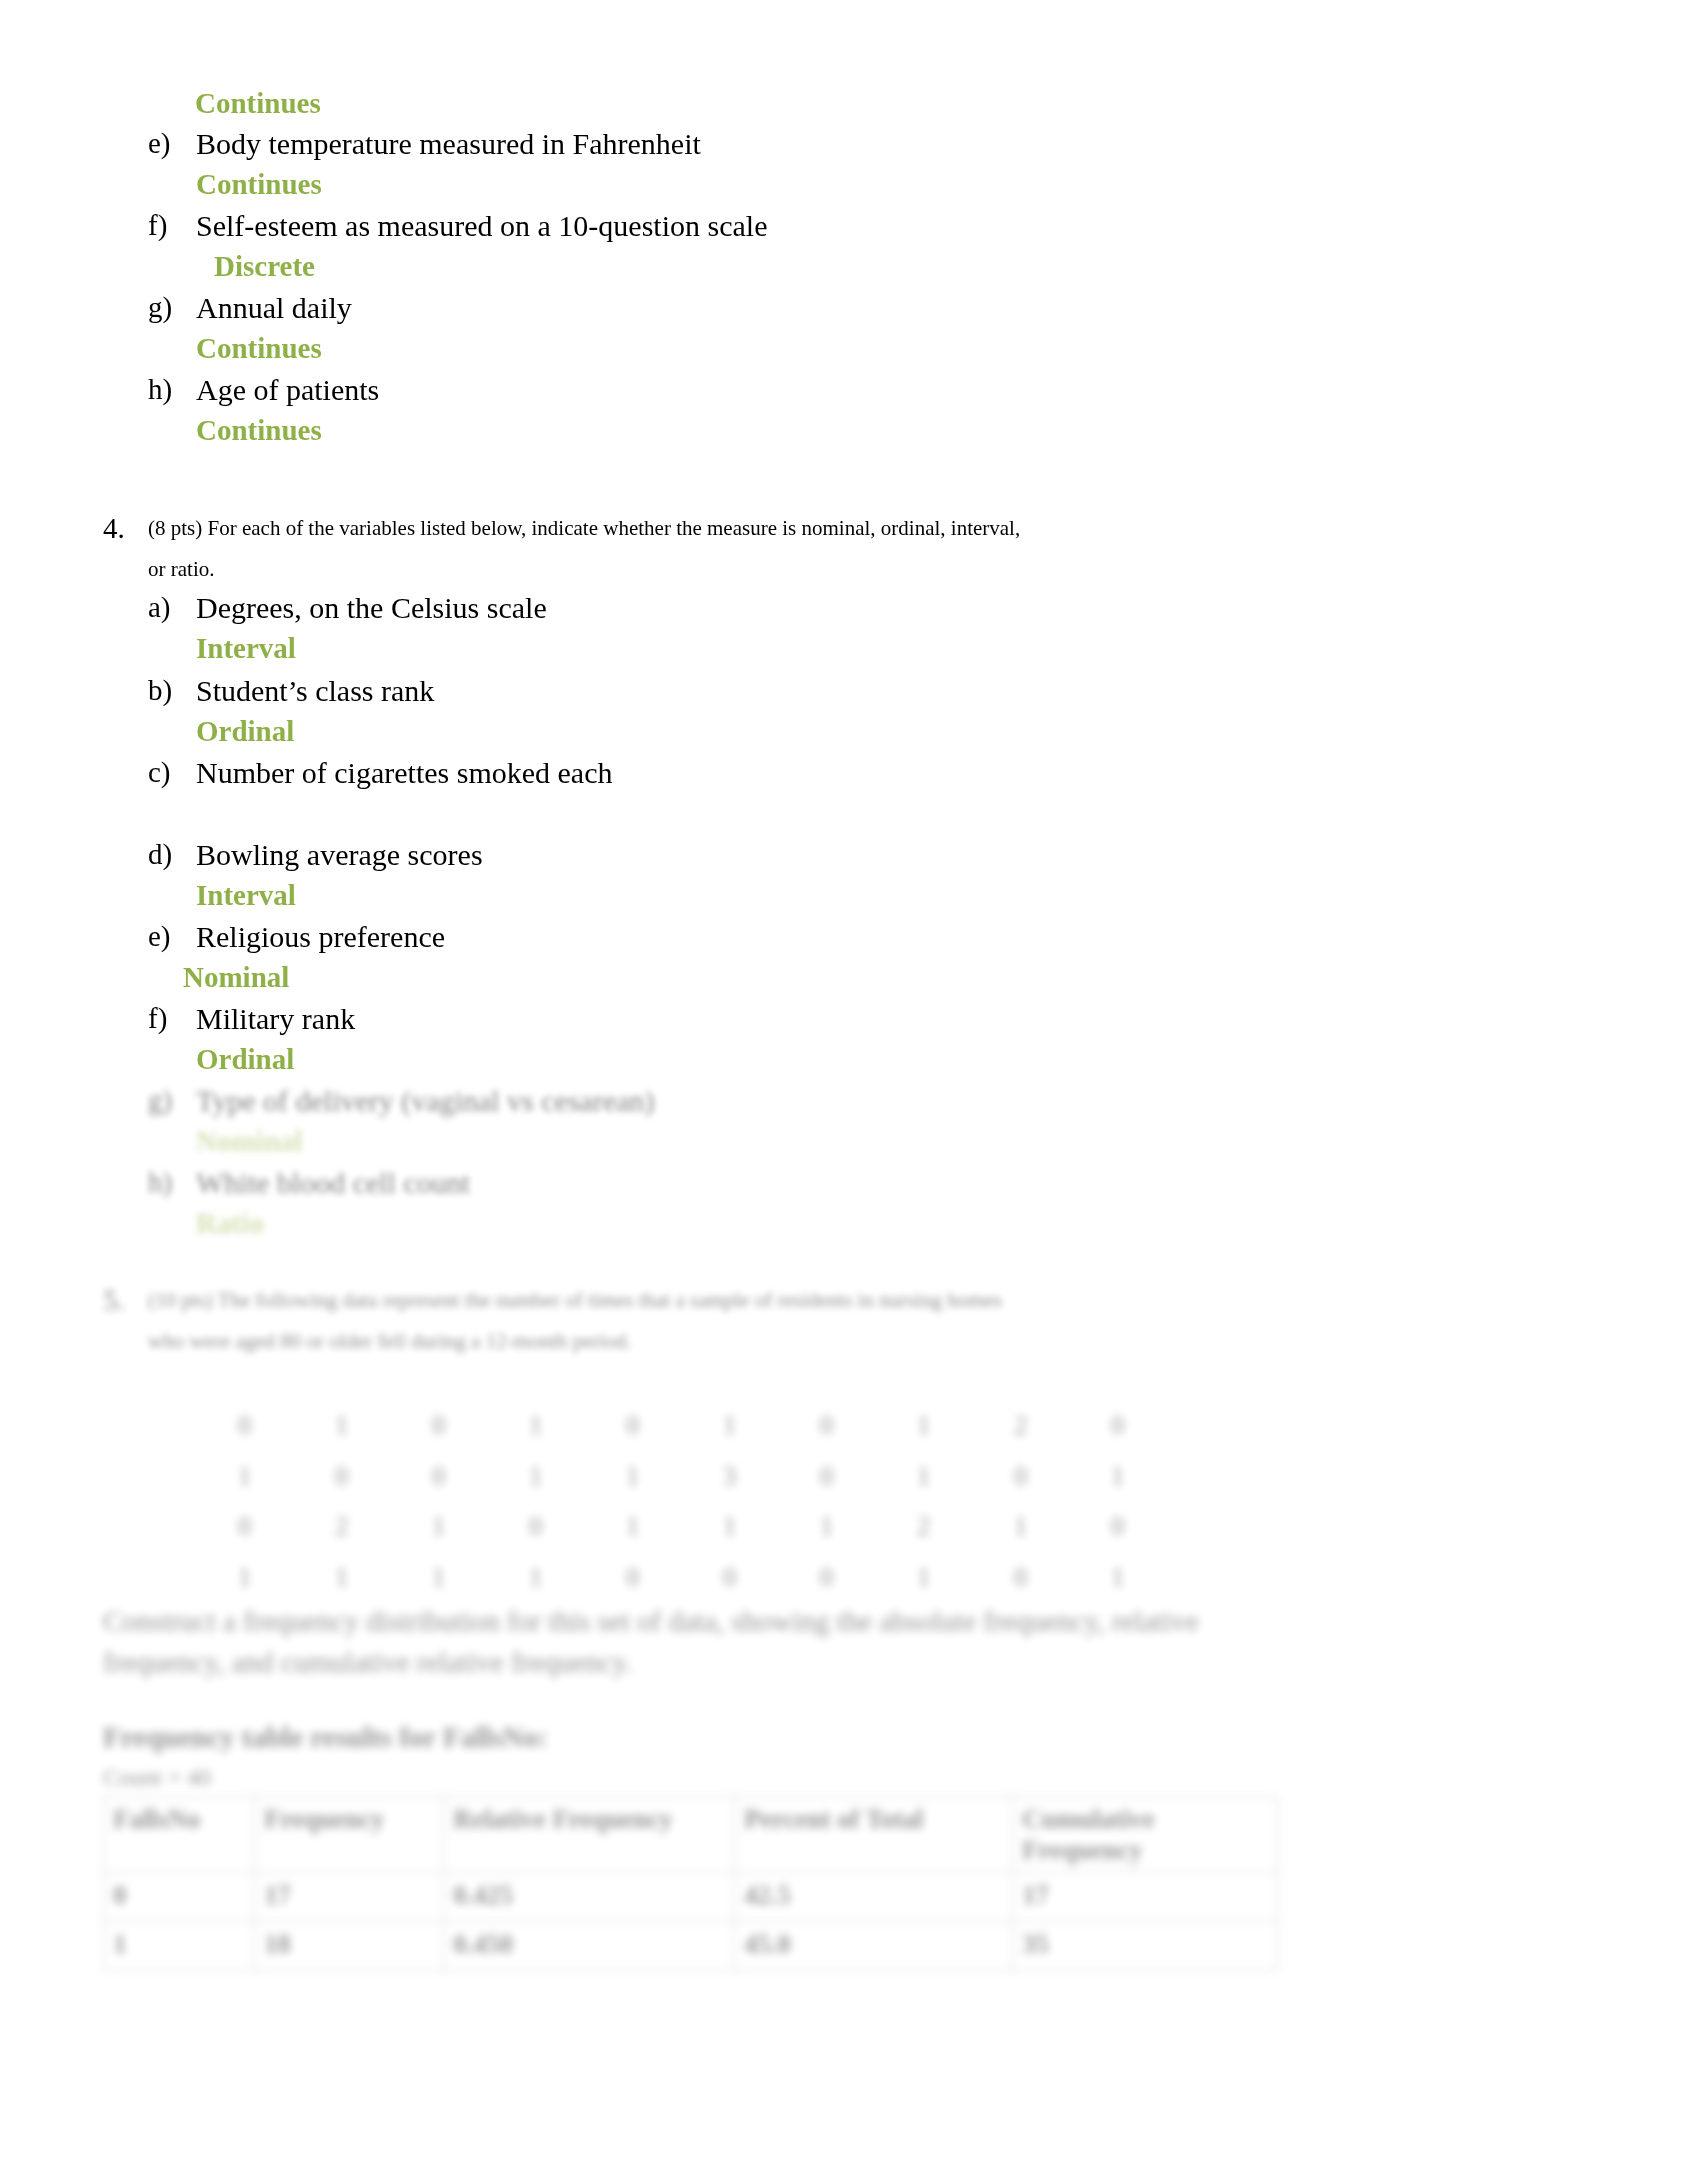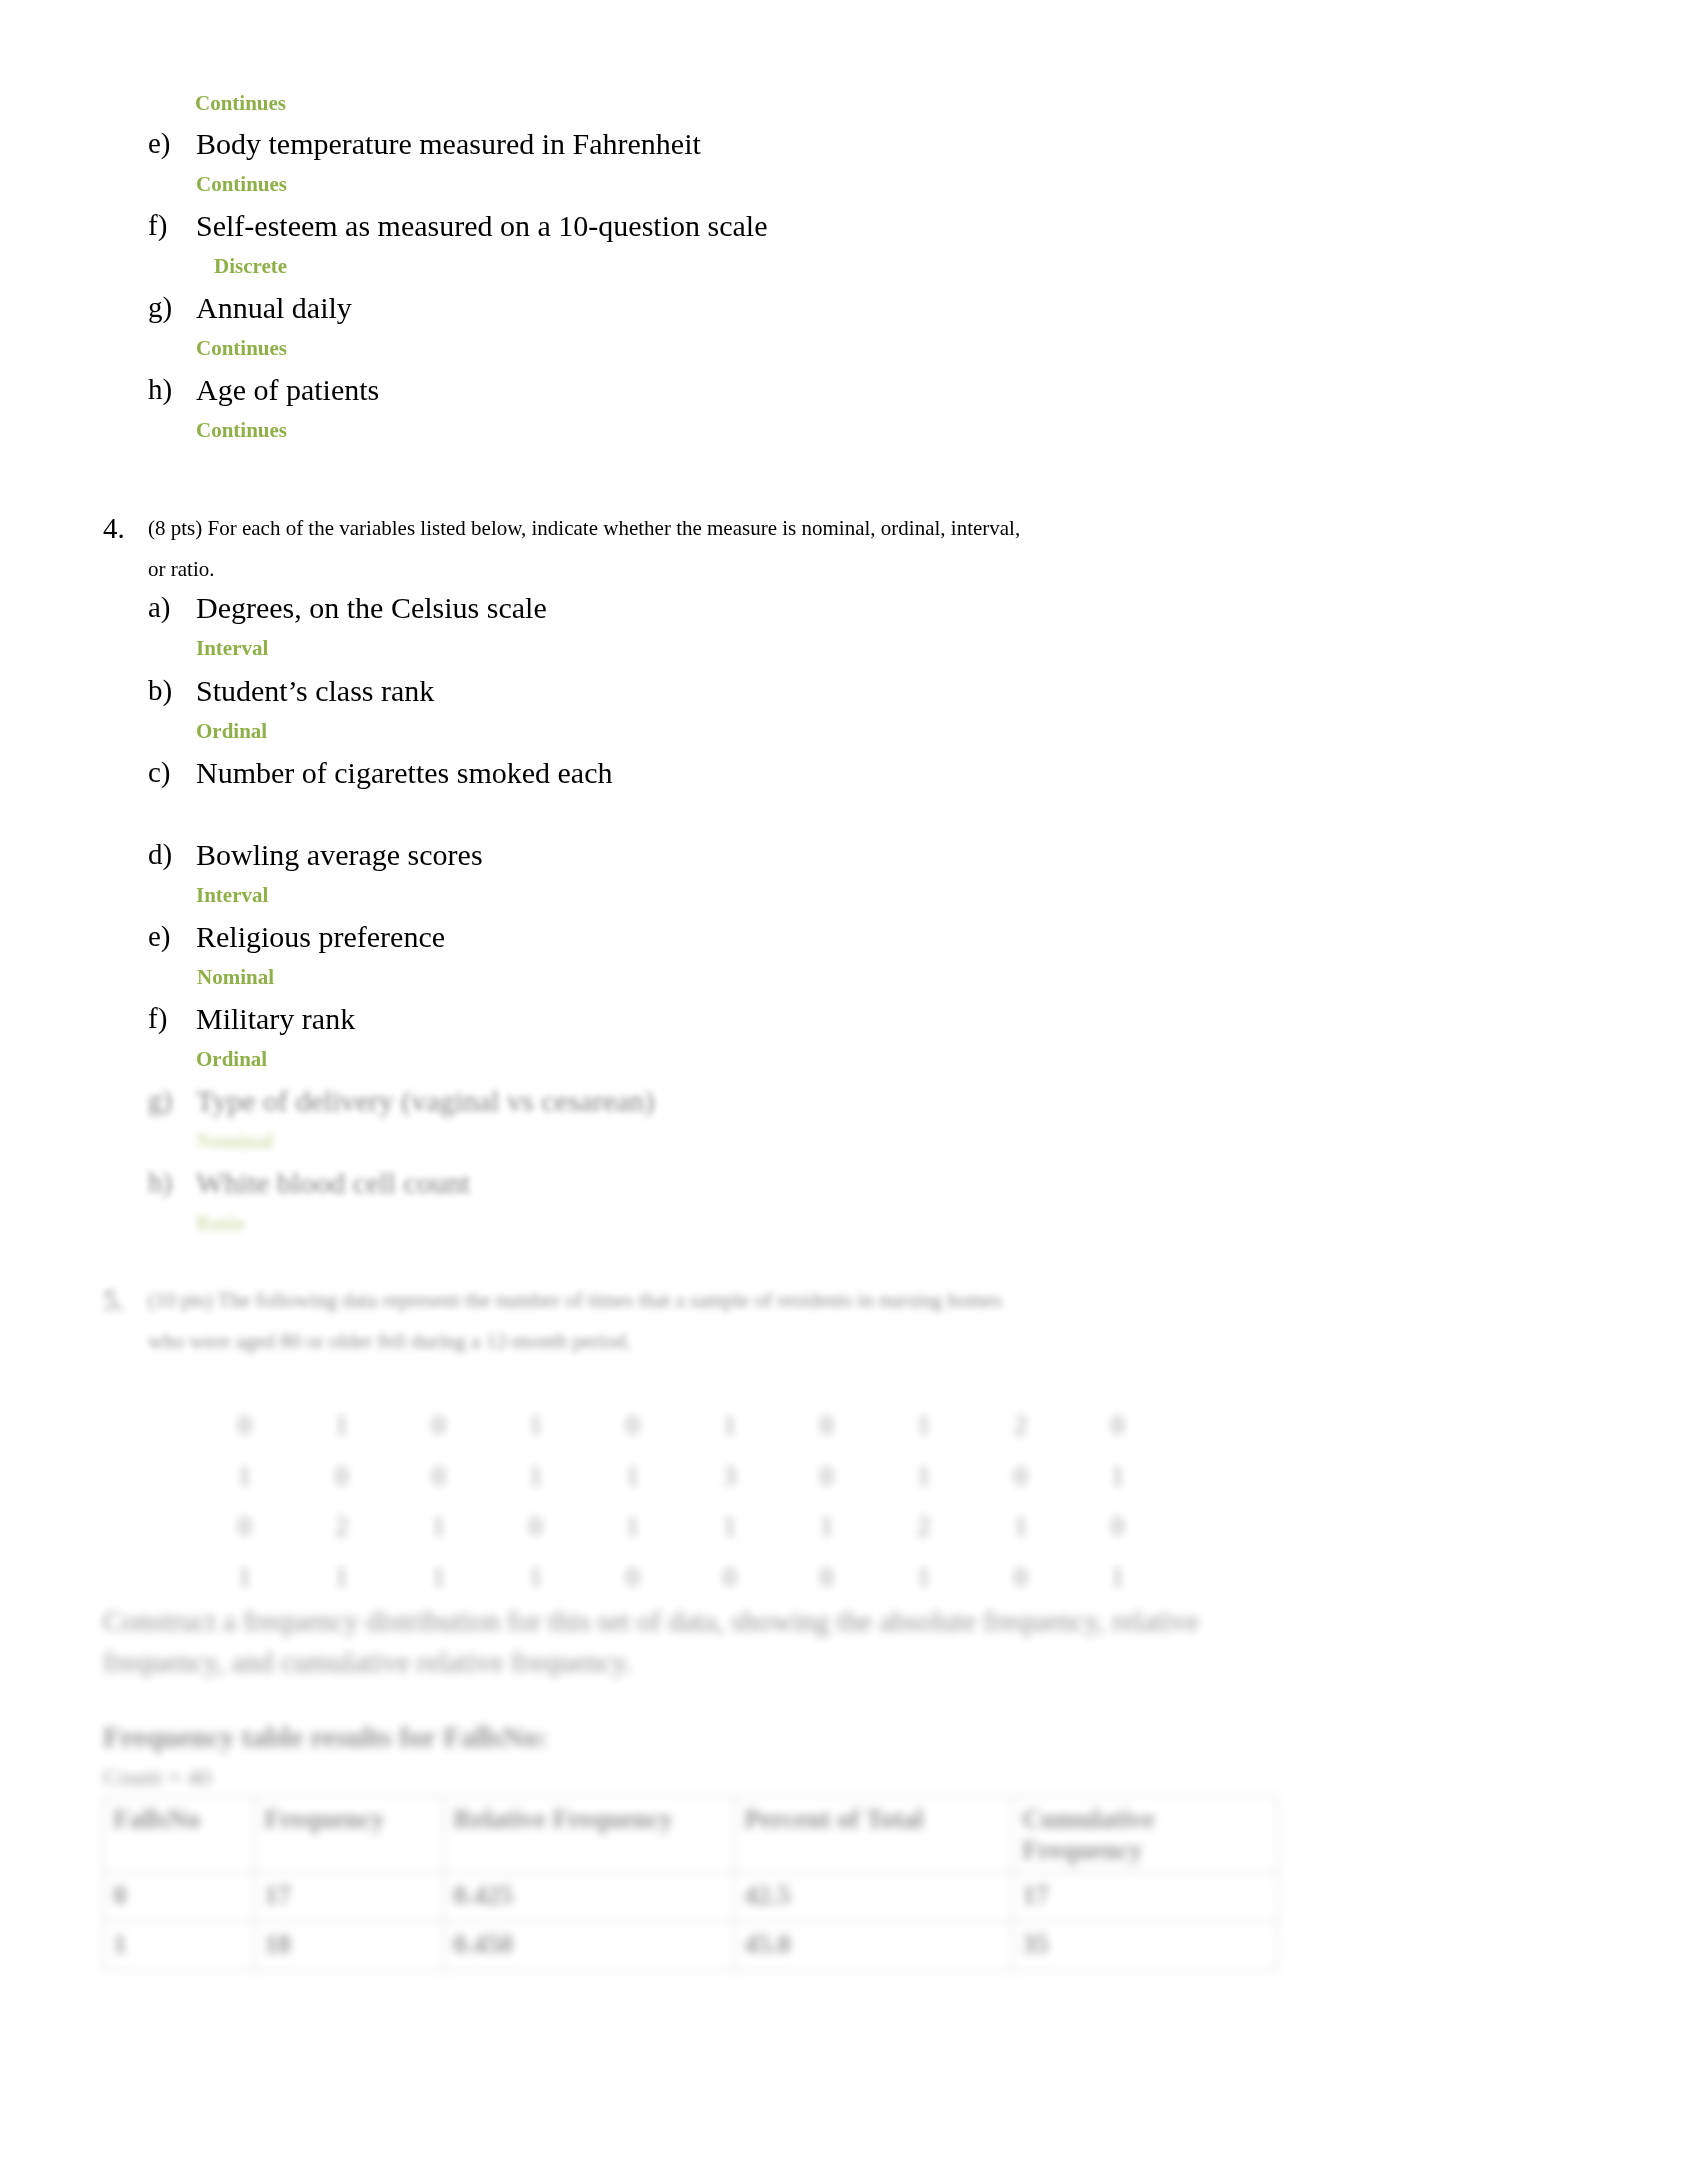--- a/index.html
+++ b/index.html
@@ -19,21 +19,21 @@
     overflow: hidden;
     box-sizing: border-box;
   }
 
   
   .q-block { position: absolute; }
 
   .ans {
     color: #8fb048;
     font-weight: bold;
-    font-size: 21px;
+    font-size: 29px;
     line-height: 41px;
     white-space: nowrap;
   }
 
   .li-row {
     display: flex;
     align-items: flex-start;
     font-size: 29px;
     line-height: 41px;
     white-space: nowrap;
@@ -179,21 +179,21 @@
       <span class="li-text">Bowling average scores</span>
     </div>
     <div class="ans" style="margin-left:48px;">Interval</div>
   </div>
 
   <div class="q-block" style="left:148px; top:916px;">
     <div class="li-row">
       <span class="li-marker">e)</span>
       <span class="li-text">Religious preference</span>
     </div>
-    <div class="ans" style="margin-left:49px;">Nominal</div>
+    <div class="ans" style="margin-left:35px;">Nominal</div>
   </div>
 
   <div class="q-block" style="left:148px; top:998px;">
     <div class="li-row">
       <span class="li-marker">f)</span>
       <span class="li-text">Military rank</span>
     </div>
     <div class="ans" style="margin-left:48px;">Ordinal</div>
   </div>
 

